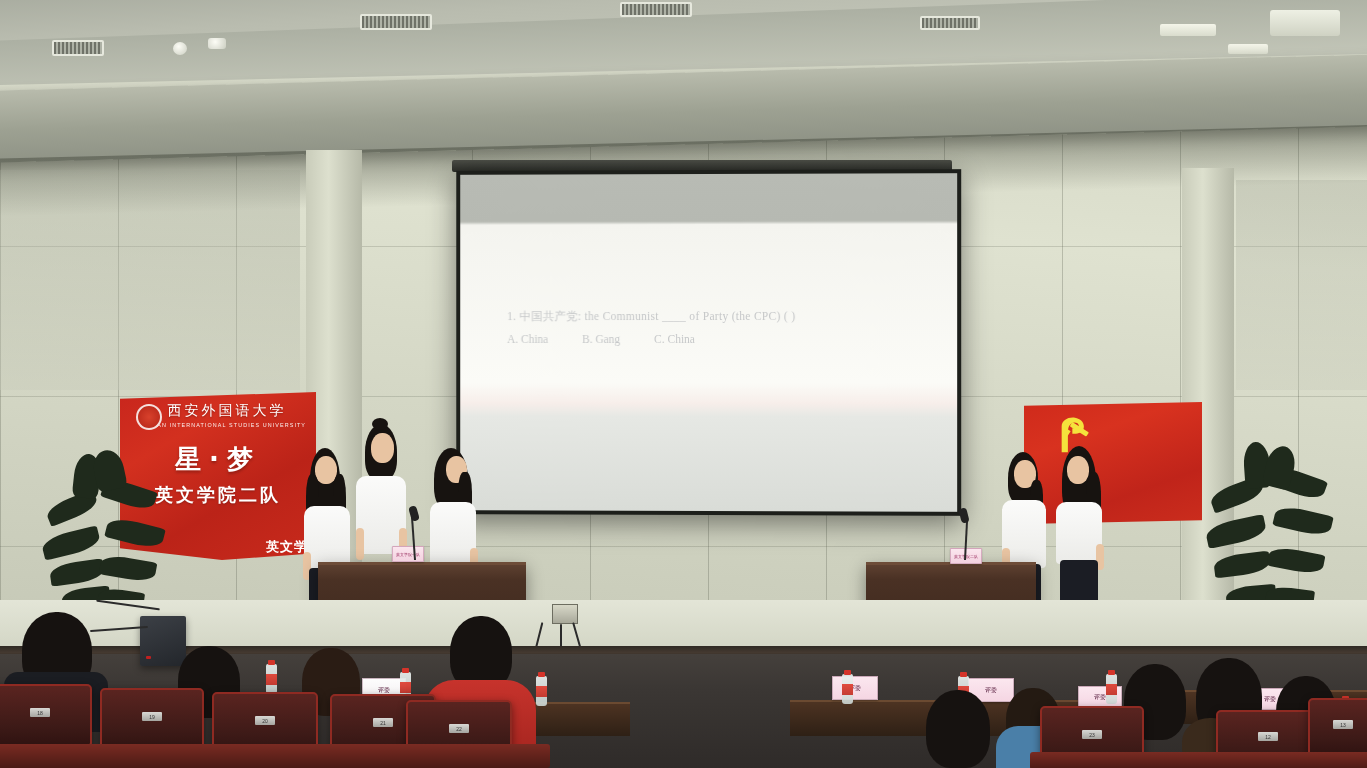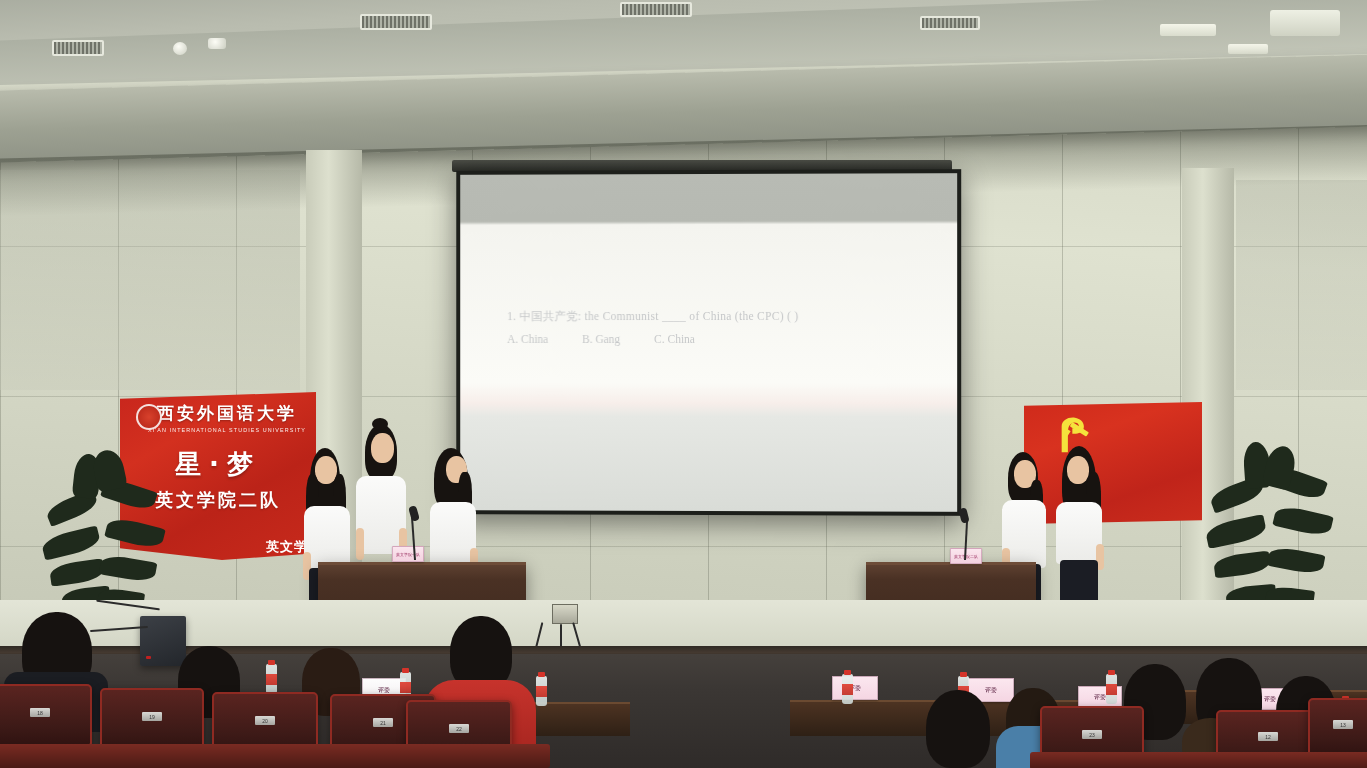--- a/index.html
+++ b/index.html
@@ -139,22 +139,22 @@
     clip-path:polygon(0 4%,100% 0%,100% 96%,52% 100%,0 93%);
     display:flex; flex-direction:column; align-items:center; padding-top:10px;
     overflow:hidden;
   }
   .uni-seal {
     position:absolute; left:16px; top:12px; width:26px; height:26px; border-radius:50%;
     border:2px solid rgba(255,255,255,.85);
     background:radial-gradient(circle,#d8412c,#b42417);
   }
   .uni-cn {
-    font-family:"DejaVu Sans", sans-serif; font-size:17px; color:#fff; letter-spacing:3px;
-    margin-left:18px; text-shadow:0 1px 2px rgba(0,0,0,.3); font-weight:bold;
+    font-family:"DejaVu Sans", sans-serif; font-size:14px; color:#fff; letter-spacing:3px;
+    margin-left:18px; text-shadow:0 1px 2px rgba(0,0,0,.3); font-weight:normal;
   }
   .uni-en {
     font-size:5.4px; color:rgba(255,255,255,.92); letter-spacing:1.1px; margin-left:18px;
     margin-top:2px;
   }
   .uni-big {
     font-family:"DejaVu Sans", sans-serif; font-size:26px; color:#fff; font-weight:bold;
     letter-spacing:8px; margin-top:14px; text-shadow:0 2px 3px rgba(0,0,0,.28);
   }
   .uni-sub {
@@ -343,21 +343,21 @@
   <div class="screen-housing"></div>
   <div class="screen-frame">
     <div class="screen-surface">
       <div class="slide-area">
 
 
 
         <div class="q-block">
           <div class="q-line">
             <span>1.</span>
-            <span>中国共产党: the Communist ____ of China (the CPC) ( )</span>
+            <span>中国共产党: the Communist ____ of Party (the CPC) ( )</span>
           </div>
           <div class="opt-line">
             <span>A. China</span>
             <span>B. Gang</span>
             <span>C. China</span>
           </div>
         </div>
 
       </div>
     </div>

